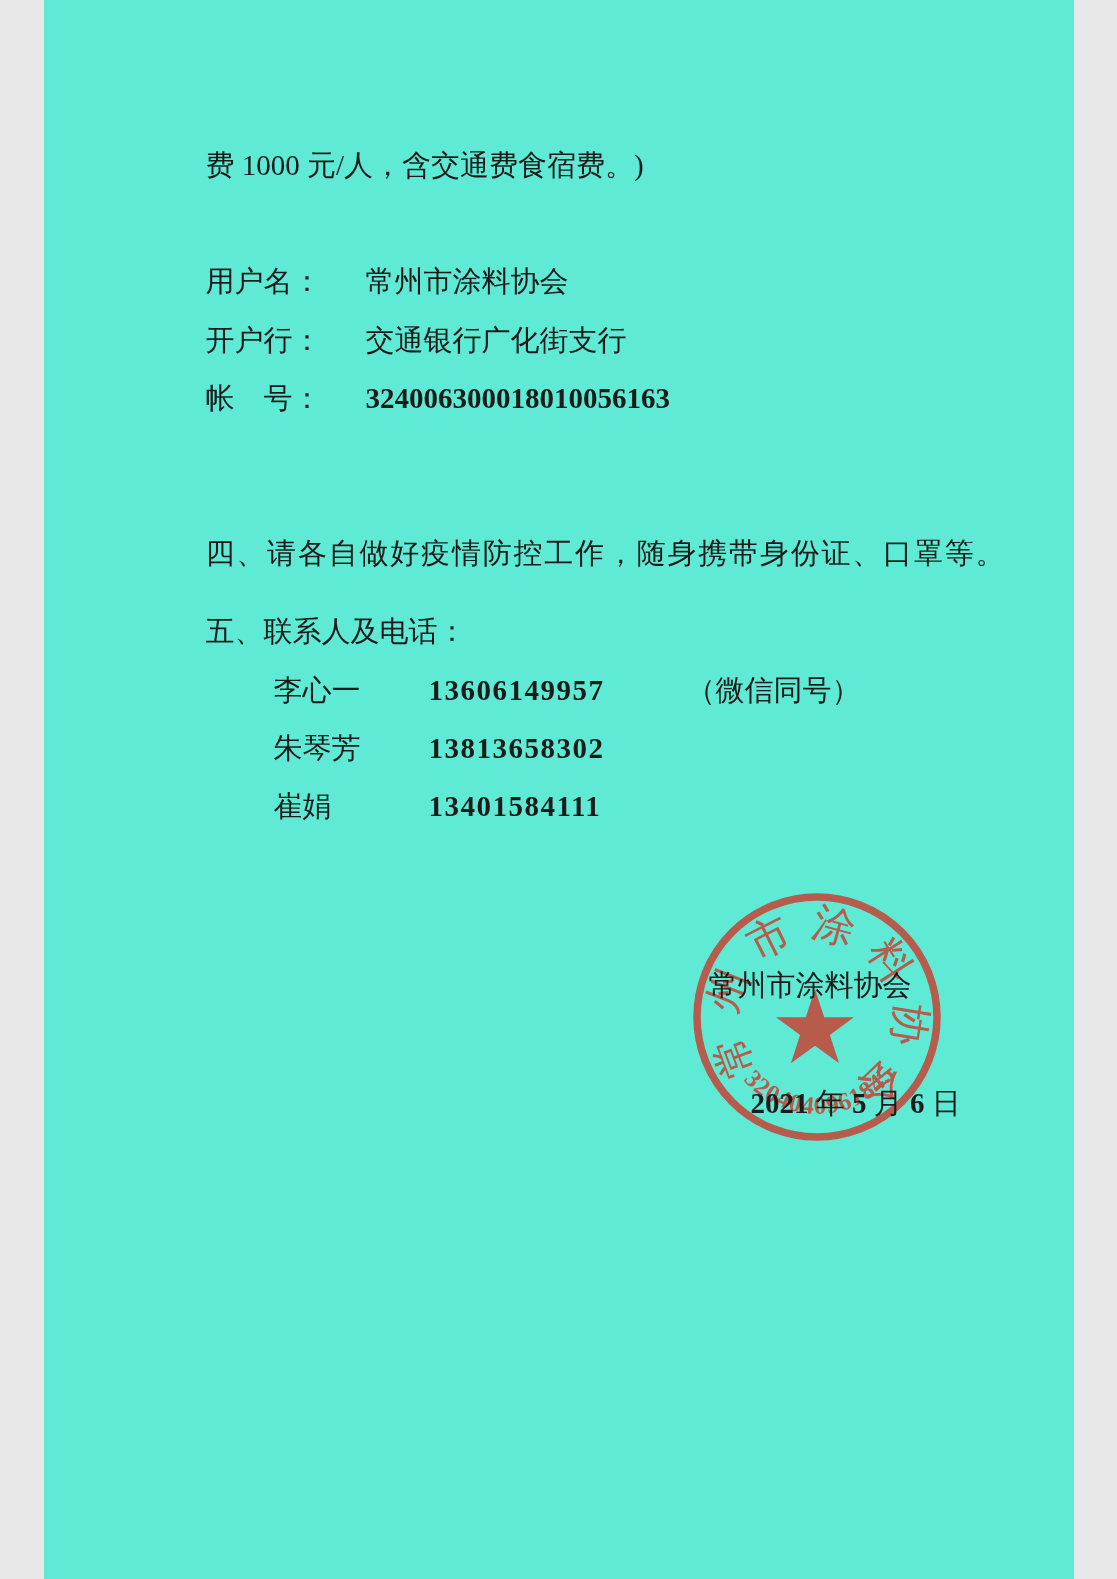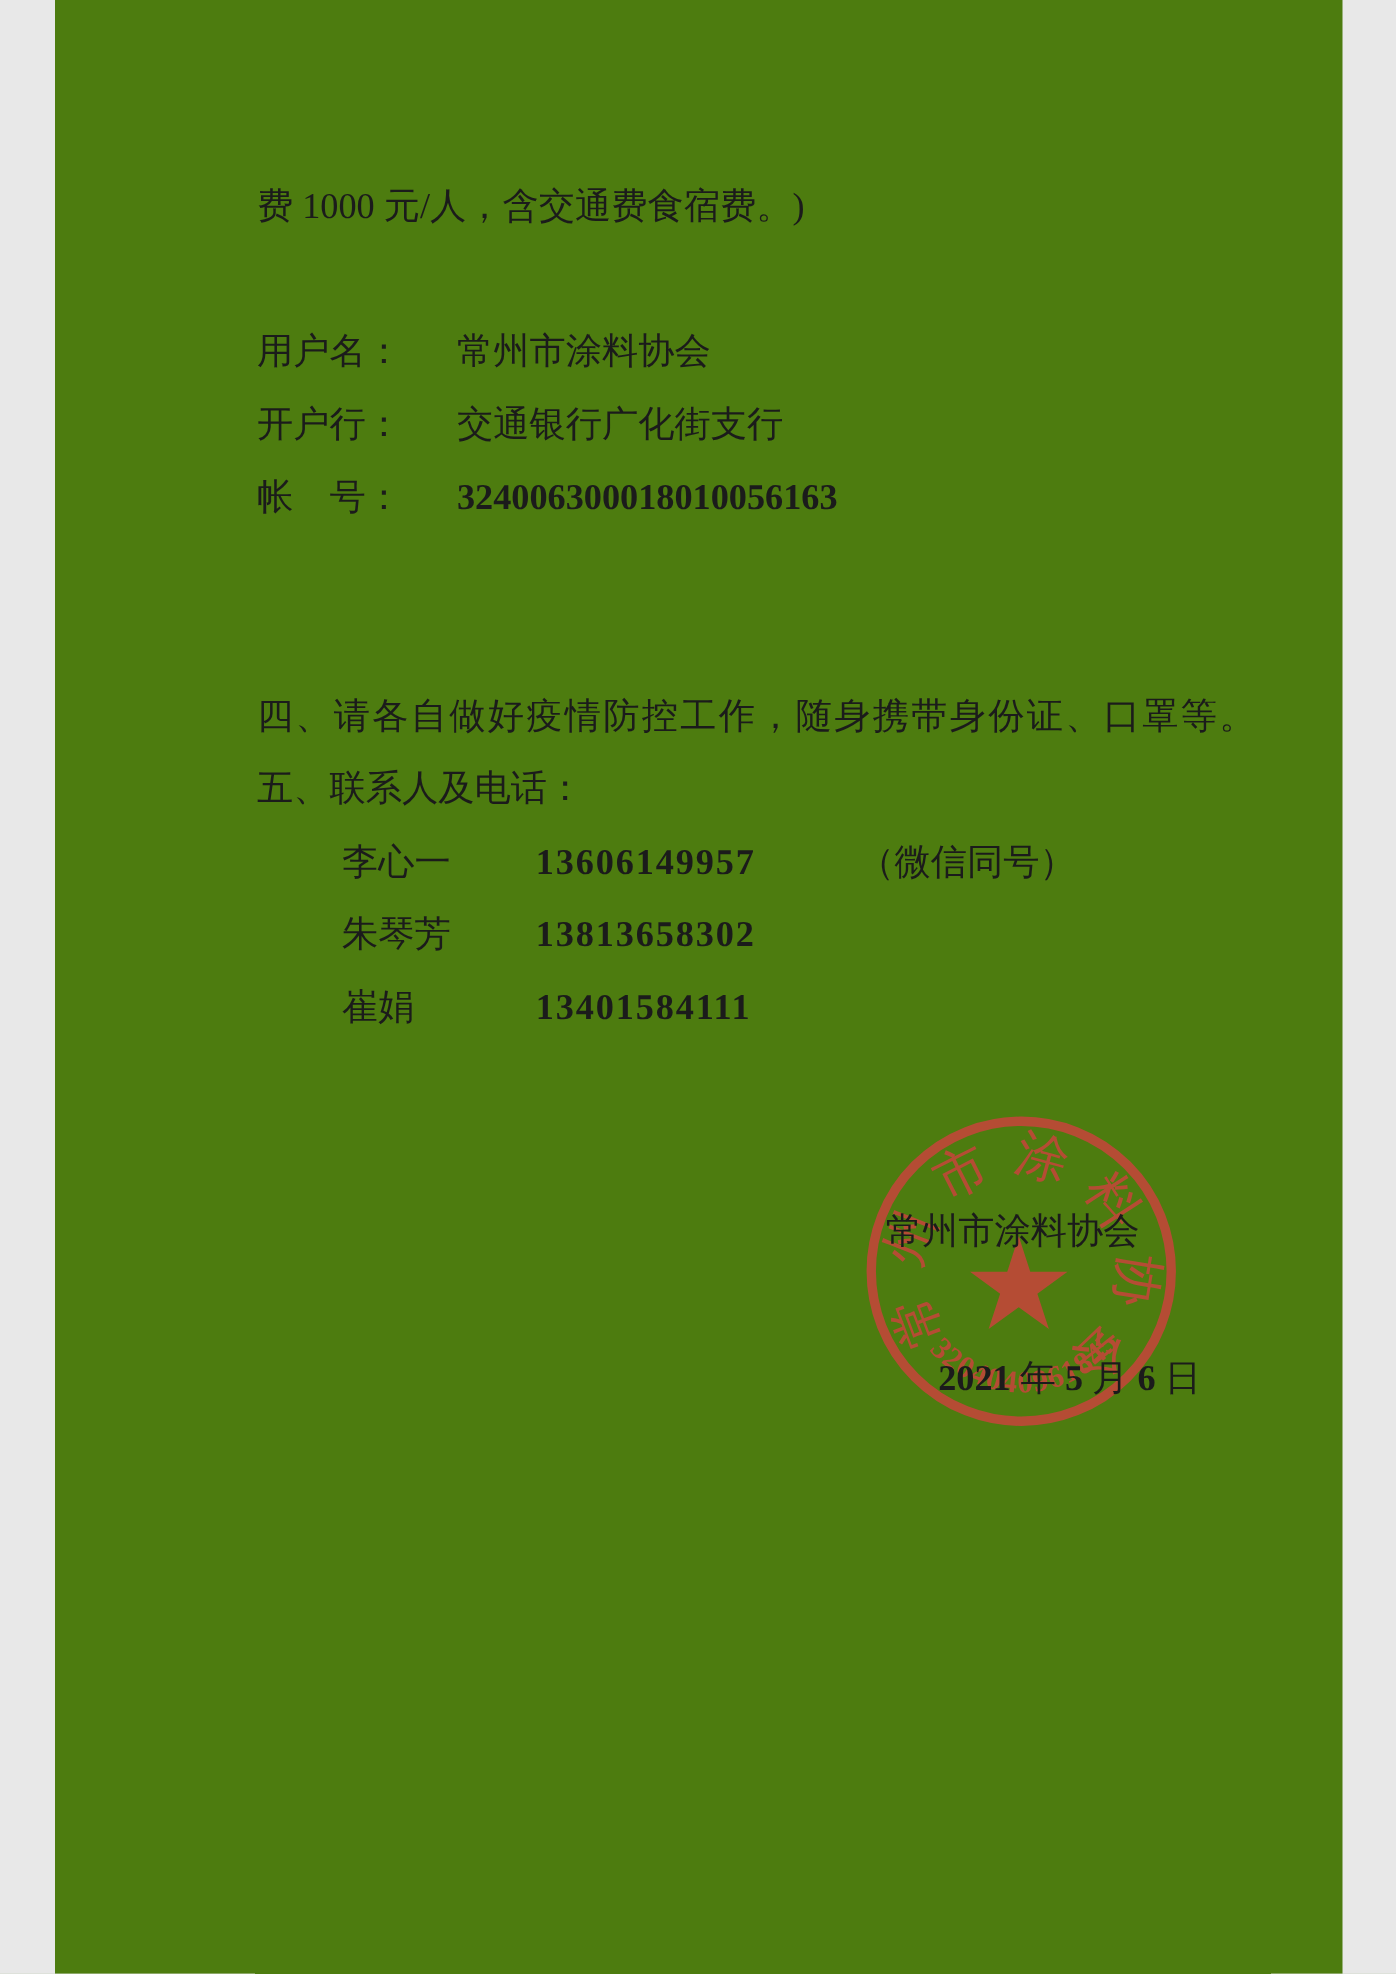--- a/index.html
+++ b/index.html
@@ -1,17 +1,17 @@
 <!DOCTYPE html>
 <html><head>
 <meta charset="utf-8">
 <style>
   html,body{margin:0;padding:0;background:#e8e8e8;}
   .page{
-    position:relative;width:1030px;height:1579px;background:#4d7c0f;
+    position:relative;width:1030px;height:1579px;background:#5eead4;
     font-family:"Liberation Serif","DejaVu Serif",serif;color:#1b1b1b;
     overflow:hidden;margin:0 auto;text-decoration:underline;
   }
   .line{
     position:absolute;left:162px;height:59px;line-height:59px;
     font-size:29px;white-space:pre;
   }
   .abs{position:absolute;top:0;white-space:pre;}
   .num{font-weight:bold;}
   .phone{font-weight:bold;letter-spacing:1.5px;}
@@ -41,21 +41,21 @@
     <span class="abs" style="left:160px;">交通银行广化街支行</span>
   </div>
 
   <div class="line" style="top:369px;">
     <span class="abs" style="left:0;">帐　号：</span>
     <span class="abs num" style="left:160px;">324006300018010056163</span>
   </div>
 
 
 
-  <div class="line just26" style="top:544px;"><span>四、请各自做好疫情防控工作，随身携带身份证、口罩等。</span></div>
+  <div class="line just26" style="top:524px;"><span>四、请各自做好疫情防控工作，随身携带身份证、口罩等。</span></div>
 
   <div class="line" style="top:602px;"><span>五、联系人及电话：</span></div>
 
   <div class="line" style="top:661px;">
     <span class="abs" style="left:68px;">李心一</span>
     <span class="abs phone" style="left:223px;">13606149957</span>
     <span class="abs" style="left:481px;">（微信同号）</span>
   </div>
 
   <div class="line" style="top:719px;">

